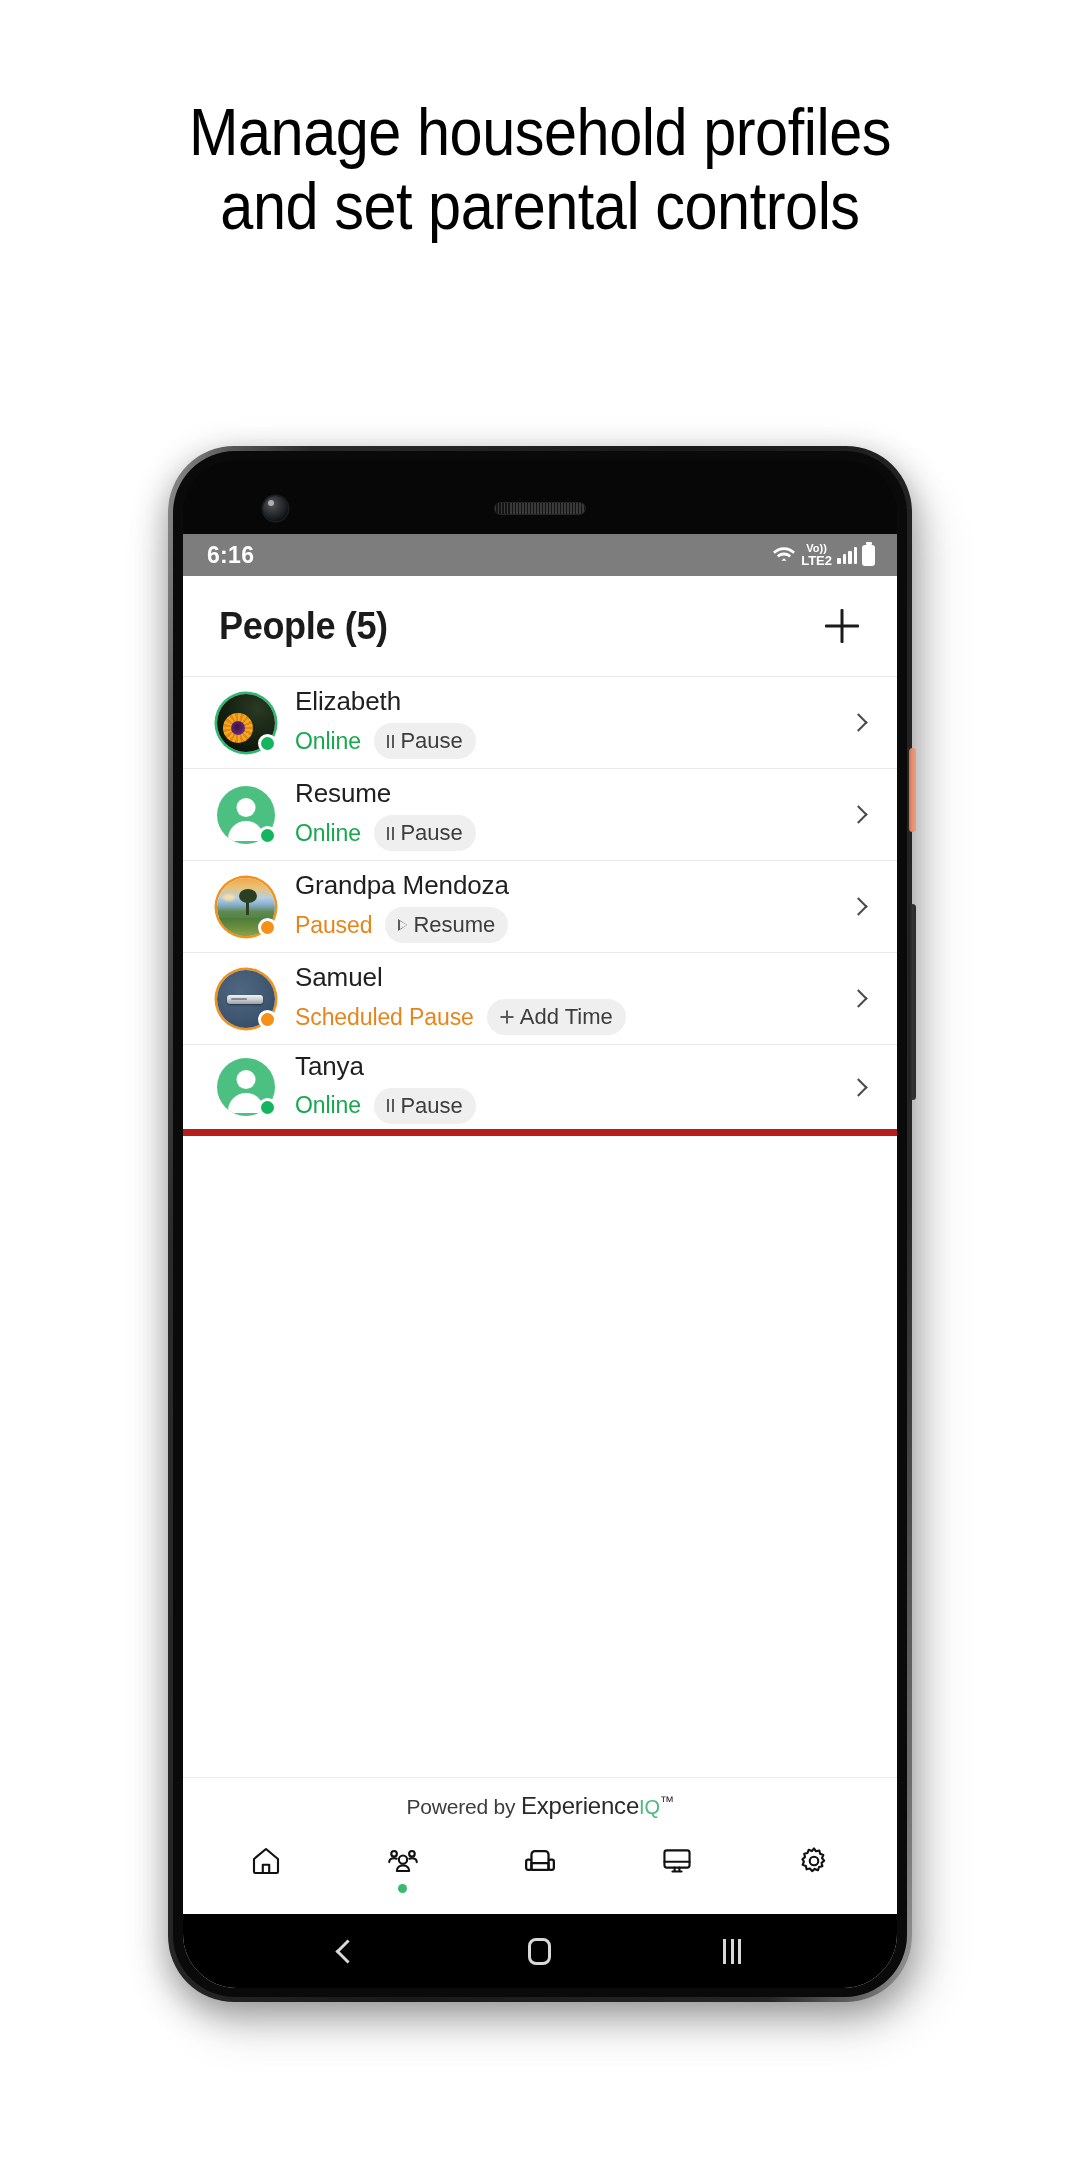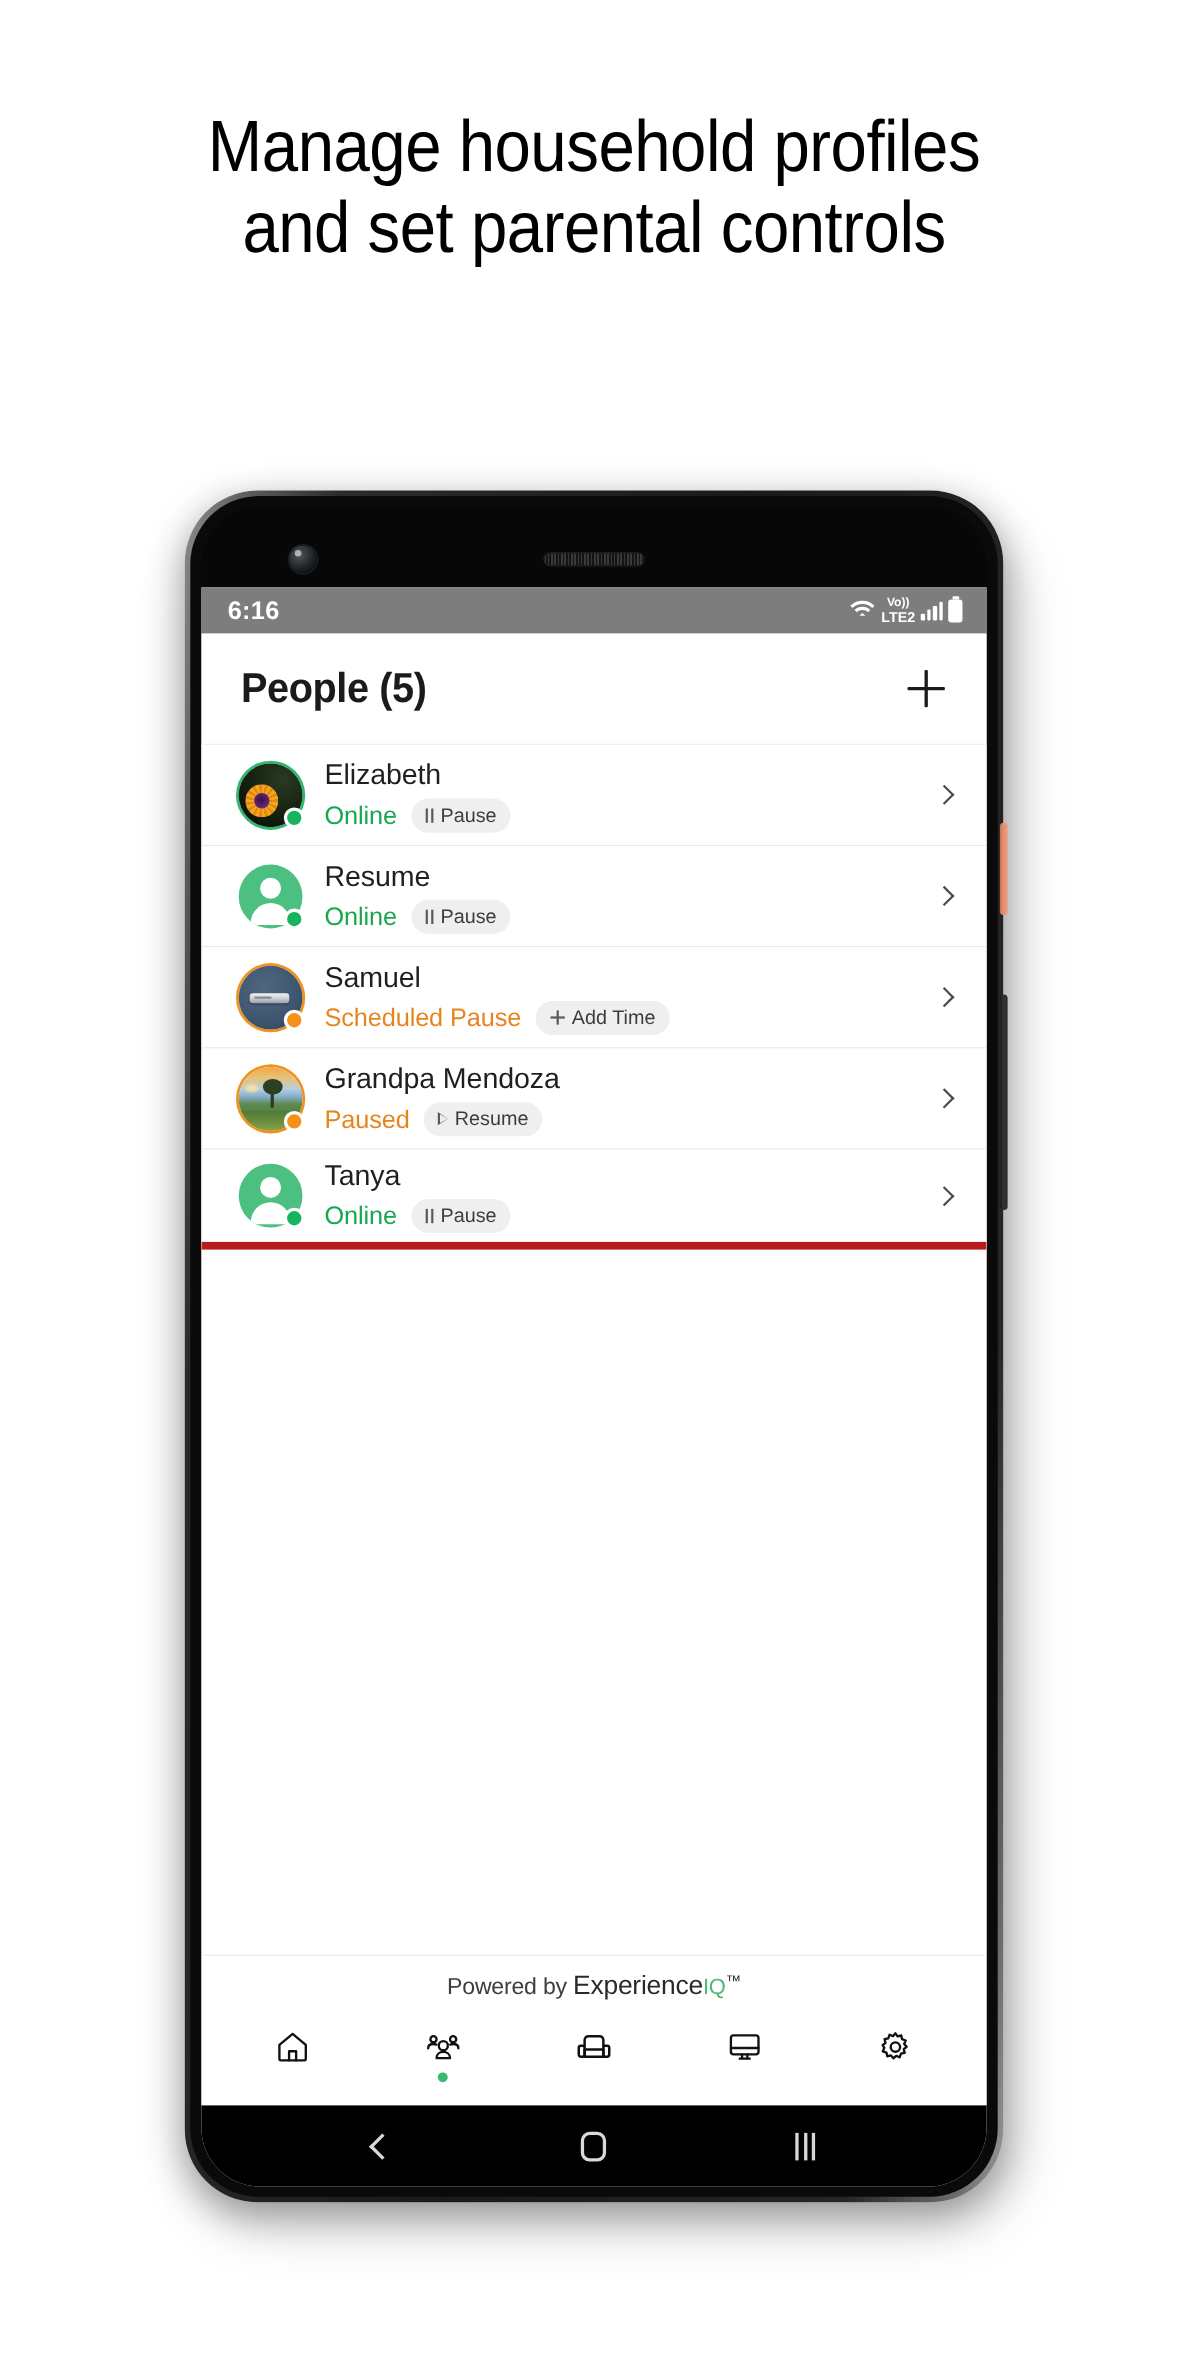--- a/index.html
+++ b/index.html
@@ -288,21 +288,21 @@
   .status-text.online { color: #17a84f; }
   .status-text.paused { color: #e7851c; }
 
   .action-pill {
     display: inline-flex;
     align-items: center;
     gap: 6px;
     background: #efefef;
     border-radius: 18px;
     padding: 5px 13px;
-    font-size: 18px;
+    font-size: 22px;
     color: #3c3c3c;
     white-space: nowrap;
     cursor: pointer;
   }
   .pill-ic { display: inline-flex; align-items: center; }
   .ic-pause { display:inline-flex; gap:2.5px; }
   .ic-pause i { display:block; width:2.5px; height:13px; background:#5a5a5a; }
   .ic-play-outline {
     width:0; height:0;
     border-left: 9px solid transparent;
@@ -513,59 +513,59 @@
                     </span>
                   <span>Pause</span>
                 </span>
               </div>
             </div>
             <div class="chev"></div>
           </div>
 
           <div class="person-row">
             <div class="avatar-wrap">
+              <div class="avatar ring-orange av-land">
+                <div class="sun"></div>
+                  <div class="ground"></div>
+                <div class="tree-trunk"></div>
+                  <div class="tree-top"></div>
+              </div>
+              <div class="status-dot paused"></div>
+            </div>
+            <div class="person-main">
+              <div class="person-name">Grandpa Mendoza</div>
+              <div class="person-sub">
+                <span class="status-text paused">Paused</span>
+                <span class="action-pill">
+                  <span class="pill-ic">
+                      <span class="ic-play-outline"></span>
+                    </span>
+                  <span>Resume</span>
+                </span>
+              </div>
+            </div>
+            <div class="chev"></div>
+          </div>
+
+          <div class="person-row">
+            <div class="avatar-wrap">
               <div class="avatar ring-orange av-device">
                 <div class="dev"></div>
               </div>
               <div class="status-dot paused"></div>
             </div>
             <div class="person-main">
               <div class="person-name">Samuel</div>
               <div class="person-sub">
                 <span class="status-text paused">Scheduled Pause</span>
                 <span class="action-pill">
                   <span class="pill-ic">
                       <span class="ic-plus"></span>
                     </span>
                   <span>Add Time</span>
-                </span>
-              </div>
-            </div>
-            <div class="chev"></div>
-          </div>
-
-          <div class="person-row">
-            <div class="avatar-wrap">
-              <div class="avatar ring-orange av-land">
-                <div class="sun"></div>
-                  <div class="ground"></div>
-                <div class="tree-trunk"></div>
-                  <div class="tree-top"></div>
-              </div>
-              <div class="status-dot paused"></div>
-            </div>
-            <div class="person-main">
-              <div class="person-name">Grandpa Mendoza</div>
-              <div class="person-sub">
-                <span class="status-text paused">Paused</span>
-                <span class="action-pill">
-                  <span class="pill-ic">
-                      <span class="ic-play-outline"></span>
-                    </span>
-                  <span>Resume</span>
                 </span>
               </div>
             </div>
             <div class="chev"></div>
           </div>
 
           <div class="person-row">
             <div class="avatar-wrap">
               <div class="avatar av-person">
                 <div class="head"></div>

